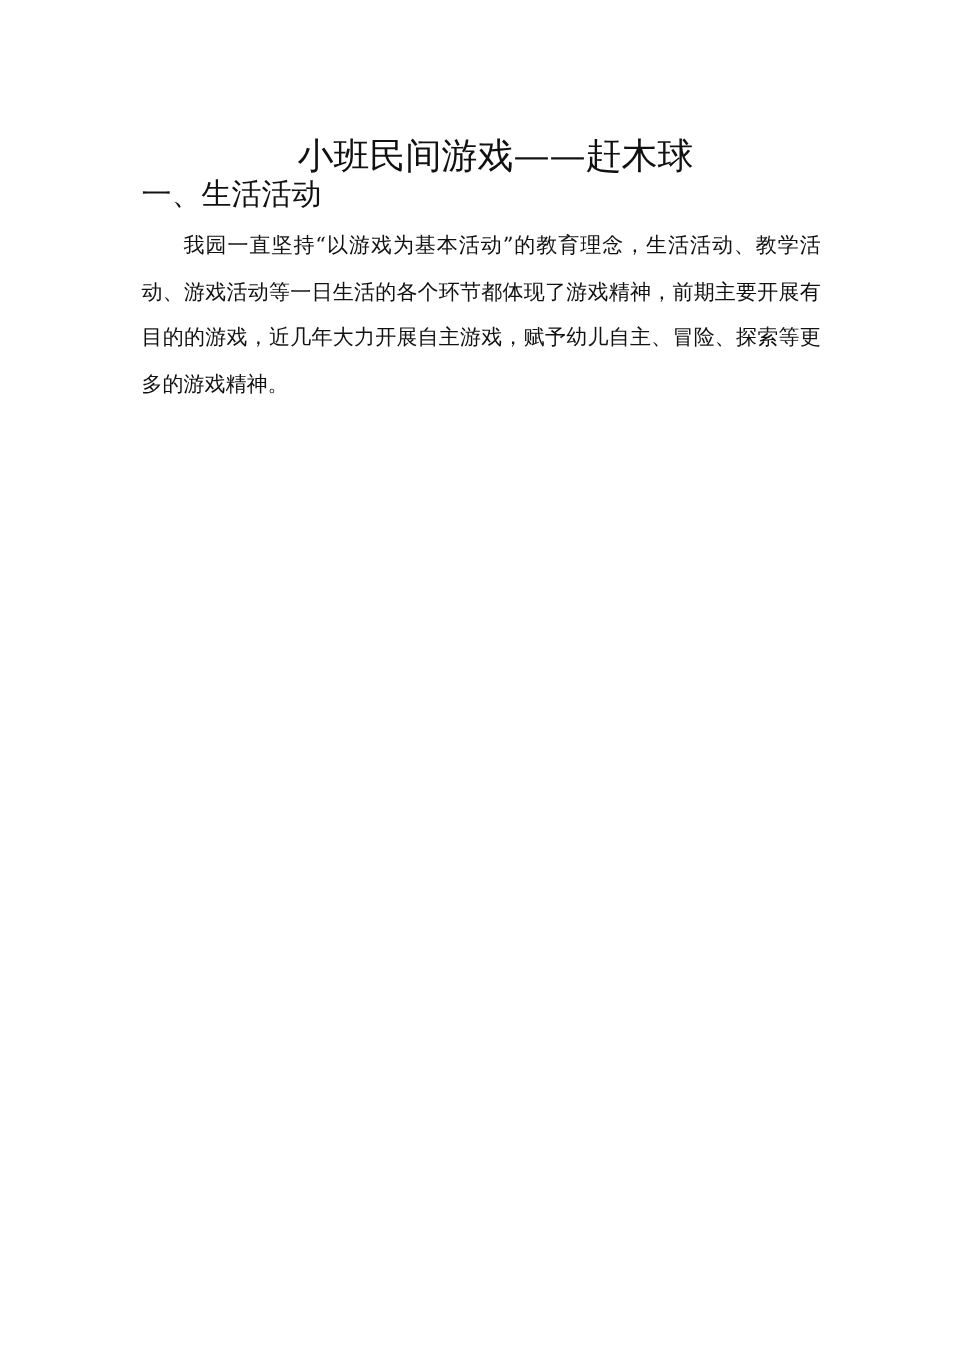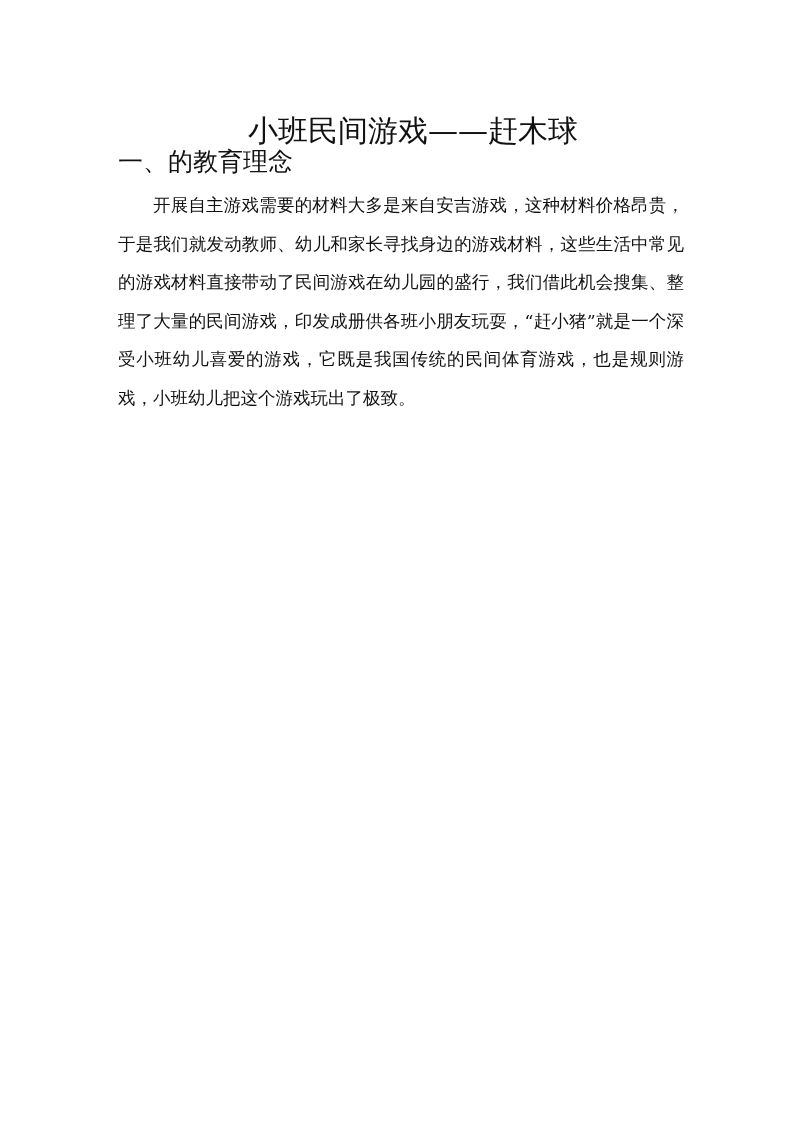--- a/index.html
+++ b/index.html
@@ -58,18 +58,18 @@
       text-align: justify;
       text-justify: inter-character;
     }
   </style>
 </head>
 <body>
 
 <div class="page">
   <h1 class="doc-title">小班民间游戏——赶木球</h1>
 
-  <h2 class="section-heading">一、的教育理念</h2>
+  <h2 class="section-heading">一、生活活动</h2>
 
   <div class="body-text">
-    <p class="para">开展自主游戏需要的材料大多是来自安吉游戏，这种材料价格昂贵，于是我们就发动教师、幼儿和家长寻找身边的游戏材料，这些生活中常见的游戏材料直接带动了民间游戏在幼儿园的盛行，我们借此机会搜集、整理了大量的民间游戏，印发成册供各班小朋友玩耍，“赶小猪”就是一个深受小班幼儿喜爱的游戏，它既是我国传统的民间体育游戏，也是规则游戏，小班幼儿把这个游戏玩出了极致。</p>
+    <p class="para">我园一直坚持“以游戏为基本活动”的教育理念，生活活动、教学活动、游戏活动等一日生活的各个环节都体现了游戏精神，前期主要开展有目的的游戏，近几年大力开展自主游戏，赋予幼儿自主、冒险、探索等更多的游戏精神。</p>
   </div>
 </div>
 
 </body></html>

